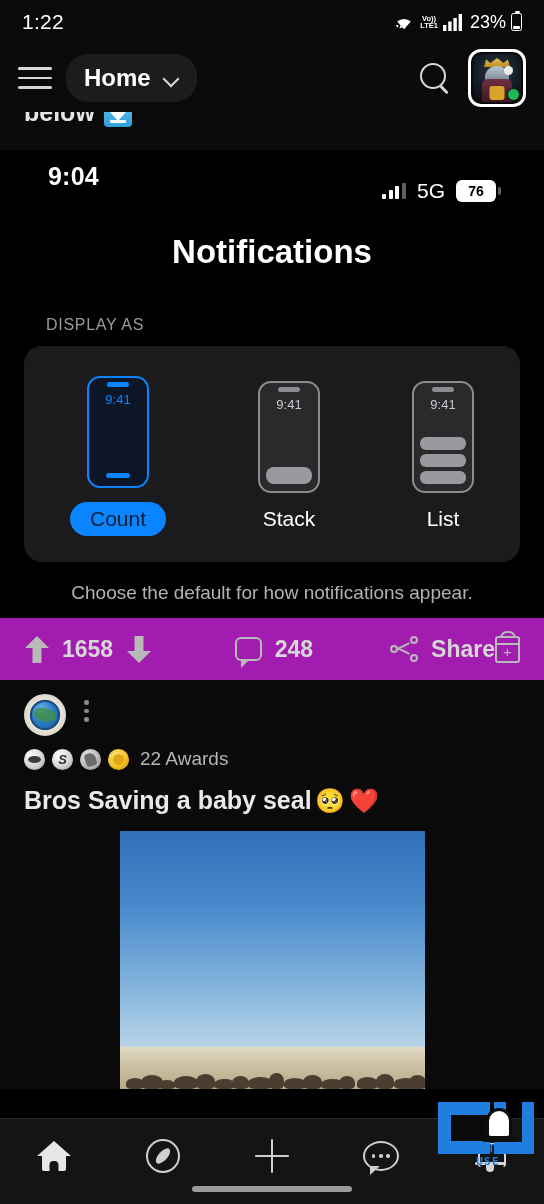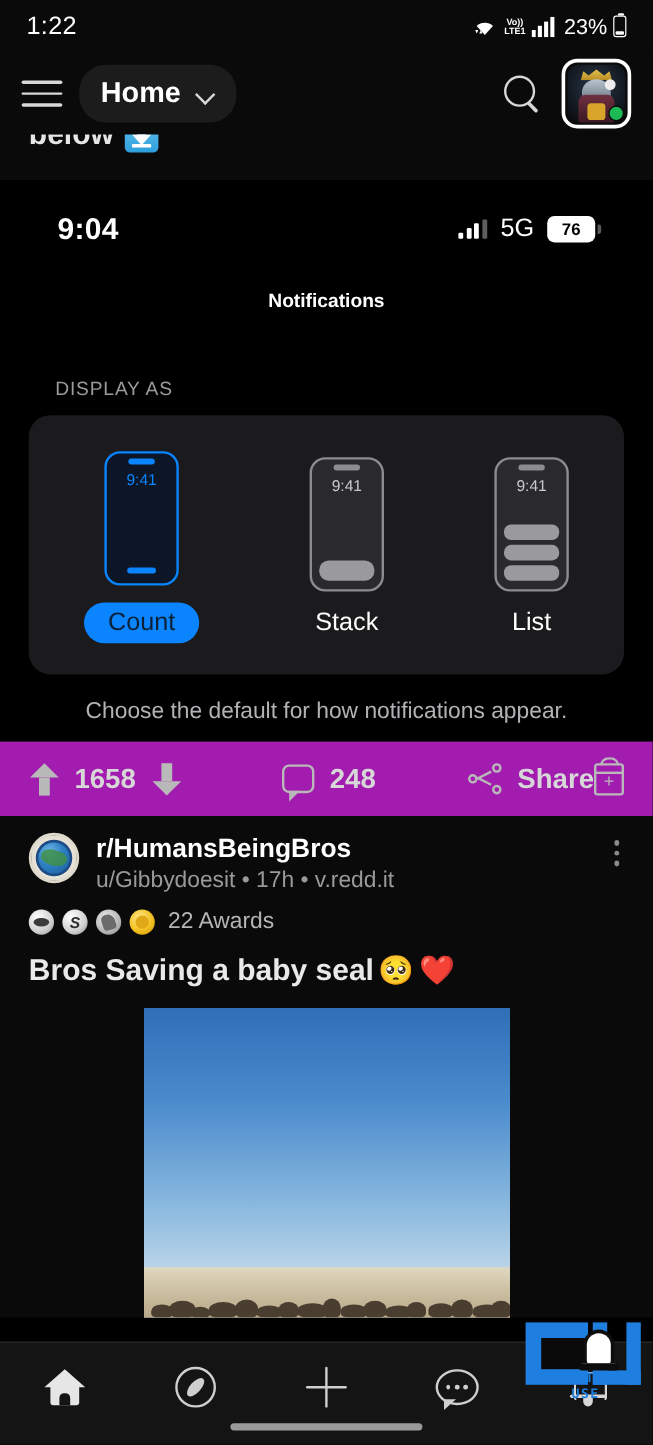--- a/index.html
+++ b/index.html
@@ -100,21 +100,21 @@
   .dl-emoji:after { content:""; position:absolute; left:50%; top:13px;
     transform:translateX(-50%);
     border-left:8px solid transparent; border-right:8px solid transparent;
     border-top:9px solid #fff; }
   .dl-base { position:absolute; left:6px; bottom:4px; width:16px; height:3px;
     background:#fff; border-radius:1px; }
 
   
   .ios-embed { background:#000; padding-top:12px; }
   .ios-status {
-    height:58px; display:flex; align-items:center; justify-content:space-between;
+    height:58px; display:flex; justify-content:space-between;
     padding:0 48px;
   }
   .ios-clock { color:#fff; font-size:25px; font-weight:600; letter-spacing:.2px; }
   .ios-right { display:flex; align-items:center; gap:11px; }
   .sig-bars { display:flex; align-items:flex-end; gap:2.5px; height:16px; }
   .sig-bars i { width:4px; background:#fff; border-radius:1px; display:block; }
   .sig-bars i:nth-child(1){ height:5px; }
   .sig-bars i:nth-child(2){ height:9px; }
   .sig-bars i:nth-child(3){ height:13px; }
   .sig-bars i:nth-child(4){ height:16px; background:#5e5e5e; }
@@ -128,21 +128,21 @@
   .ios-nav {
     height:64px; display:flex; align-items:center; position:relative; padding:0 14px;
   }
   .ios-back { display:flex; align-items:center; gap:5px; cursor:pointer; }
   .back-chev { width:17px; height:28px; position:relative; }
   .back-chev:before { content:""; position:absolute; left:4px; top:6px;
     width:13px; height:13px; border-left:3.6px solid #0a84ff;
     border-bottom:3.6px solid #0a84ff; transform:rotate(45deg); }
   .ios-back-label { color:#0a84ff; font-size:25px; font-weight:400; }
   .ios-title { position:absolute; left:50%; transform:translateX(-50%);
-    color:#fff; font-size:16px; font-weight:600; }
+    color:#fff; font-size:33px; font-weight:600; }
 
   .section-label { color:#9a9a9e; font-size:16px; letter-spacing:.7px;
     padding:32px 0 12px 46px; }
 
   .display-card {
     margin:0 24px; background:#1b1b1d; border-radius:18px;
     padding:30px 0 26px 0;
     display:flex; justify-content:space-around; align-items:center;
   }
   .opt { display:flex; flex-direction:column; align-items:center; cursor:pointer; }
@@ -496,24 +496,20 @@
     <span class="award-icon">
       <span class="award-bow"></span>
         <span class="award-plus">+</span>
     </span>
   </div>
 </div>
 
 <div class="post">
   <div class="post-head">
     <div class="sub-avatar"></div>
-    <div class="post-meta">
-      <div class="sub-name">r/HumansBeingBros</div>
-      <div class="post-sub">u/Gibbydoesit • 17h • v.redd.it</div>
-    </div>
     <div class="more-dots">
       <i></i>
         <i></i>
         <i></i>
     </div>
   </div>
 
   <div class="awards-row">
     <span class="aw aw1"></span>
     <span class="aw aw2">S</span>

